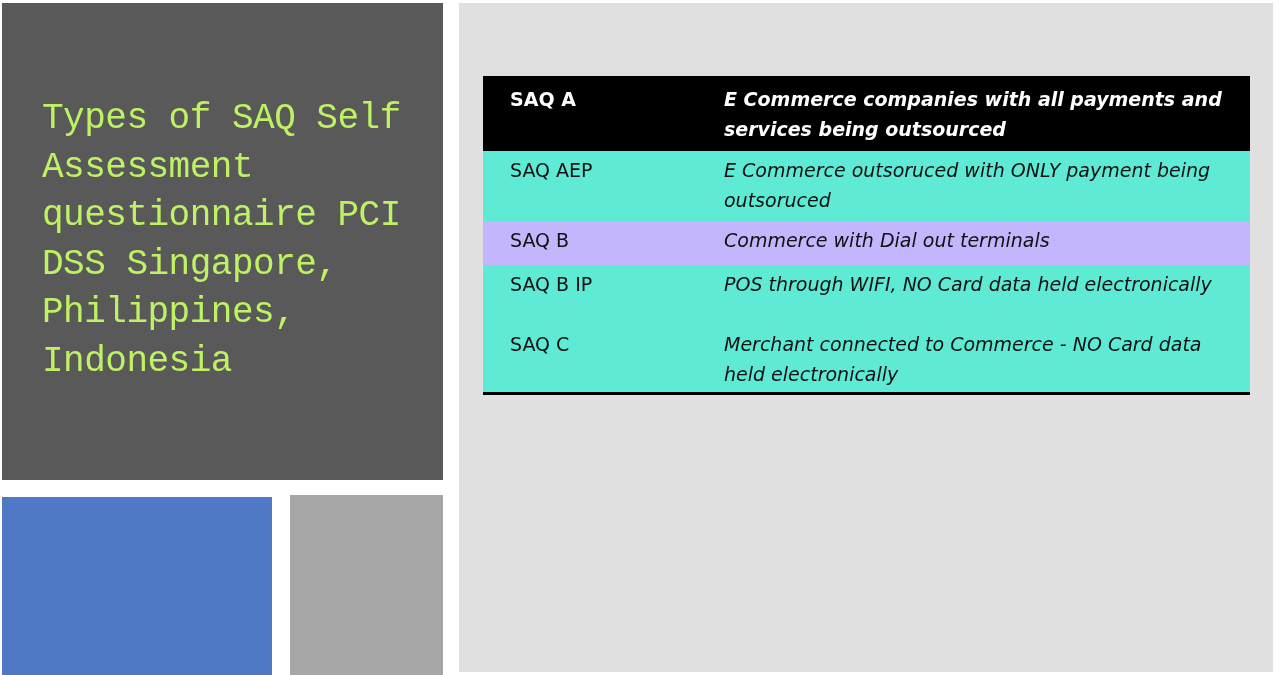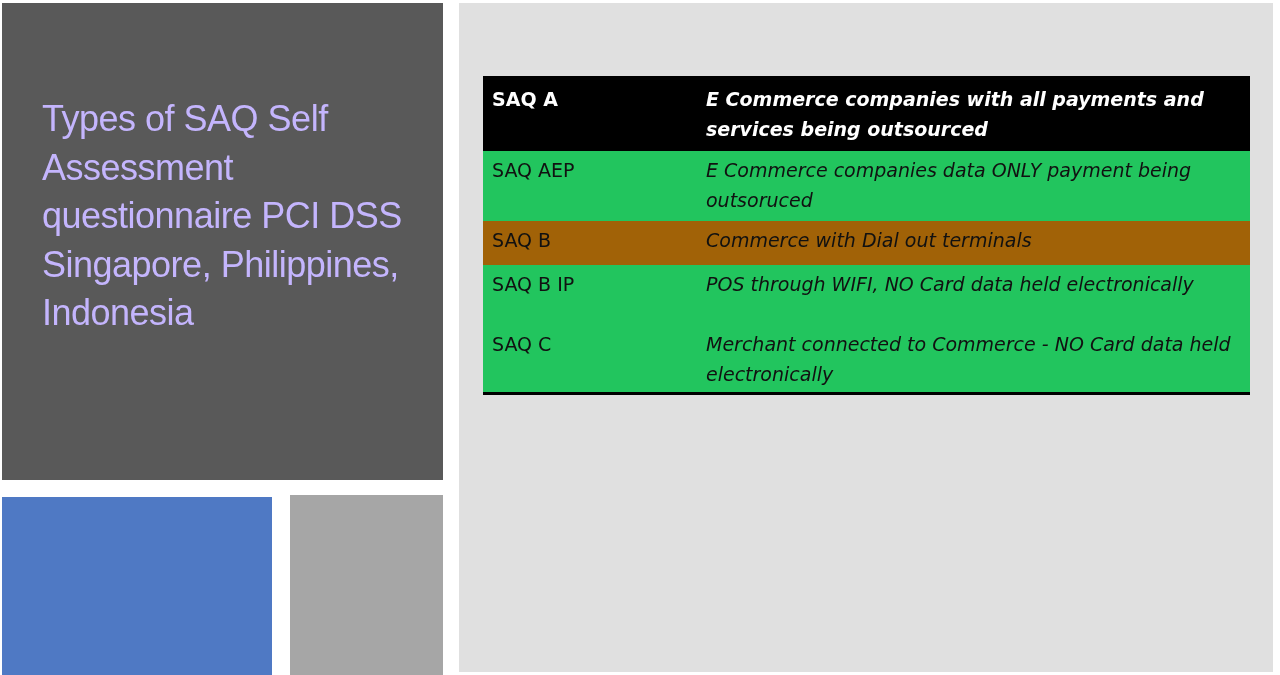--- a/index.html
+++ b/index.html
@@ -7,23 +7,23 @@
     width: 1280px; height: 675px; position: relative; overflow: hidden;
     background: #ffffff;
     font-family: "Liberation Sans", "DejaVu Sans", sans-serif;
   }
   .title-panel {
     position: absolute; left: 2px; top: 3px; width: 441px; height: 477px;
     background: #595959;
   }
   .title-text {
     position: absolute; left: 40px; top: 92px; width: 390px;
-    color: #c4b5fd; font-size: 40px; line-height: 48.5px; font-weight: normal;
+    color: #bef264; font-size: 40px; line-height: 48.5px; font-weight: normal;
     letter-spacing: -0.5px;
-    font-family: Liberation Sans, sans-serif;
+    font-family: Liberation Mono, monospace;
     font-size: 36px;
   }
   .accent-blue {
     position: absolute; left: 2px; top: 497px; width: 270px; height: 178px;
     background: #4f79c4;
   }
   .accent-gray {
     position: absolute; left: 290px; top: 495px; width: 153px; height: 180px;
     background: #a6a6a6;
   }
@@ -34,48 +34,48 @@
   .saq-table {
     position: absolute; left: 483px; top: 76px; width: 767px;
     border-collapse: collapse;
     border-bottom: 3px solid #000000;
     font-family: "DejaVu Sans", "Liberation Sans", sans-serif;
     font-size: 19px; color: #111111;
   }
   .saq-table td {
     vertical-align: top; padding: 0; line-height: 30px;
   }
-  .saq-table td.c1 { width: 214px; padding-left: 9px; }
+  .saq-table td.c1 { width: 214px; padding-left: 27px; }
   .saq-table td.c2 { padding-right: 10px; font-style: italic; }
   .saq-table tr.head { background: #000000; color: #ffffff; font-weight: bold; height: 75px; }
   .saq-table tr.head td { padding-top: 8px; }
   .saq-table tr.row td { padding-top: 4px; }
-  .saq-table tr.gray { background: #22c55e; }
-  .saq-table tr.white { background: #a16207; }
+  .saq-table tr.gray { background: #5eead4; }
+  .saq-table tr.white { background: #c4b5fd; }
 </style>
 </head>
 <body>
 
 <div class="title-panel">
   <div class="title-text">Types of SAQ Self Assessment questionnaire PCI DSS Singapore, Philippines, Indonesia</div>
 </div>
 <div class="accent-blue"></div>
 <div class="accent-gray"></div>
 
 <div class="content-panel"></div>
 
 <table class="saq-table">
   <tbody>
       <tr class="head">
     <td class="c1">SAQ A</td>
     <td class="c2">E Commerce companies with all payments and services being outsourced</td>
   </tr>
   <tr class="row gray" style="height:70px">
     <td class="c1">SAQ AEP</td>
-    <td class="c2">E Commerce companies data ONLY payment being outsoruced</td>
+    <td class="c2">E Commerce outsoruced with ONLY payment being outsoruced</td>
   </tr>
   <tr class="row white" style="height:44px">
     <td class="c1">SAQ B</td>
     <td class="c2">Commerce with Dial out terminals</td>
   </tr>
   <tr class="row gray" style="height:60px">
     <td class="c1">SAQ B IP</td>
     <td class="c2">POS through WIFI, NO Card data held electronically</td>
   </tr>
   <tr class="row gray" style="height:68px">

